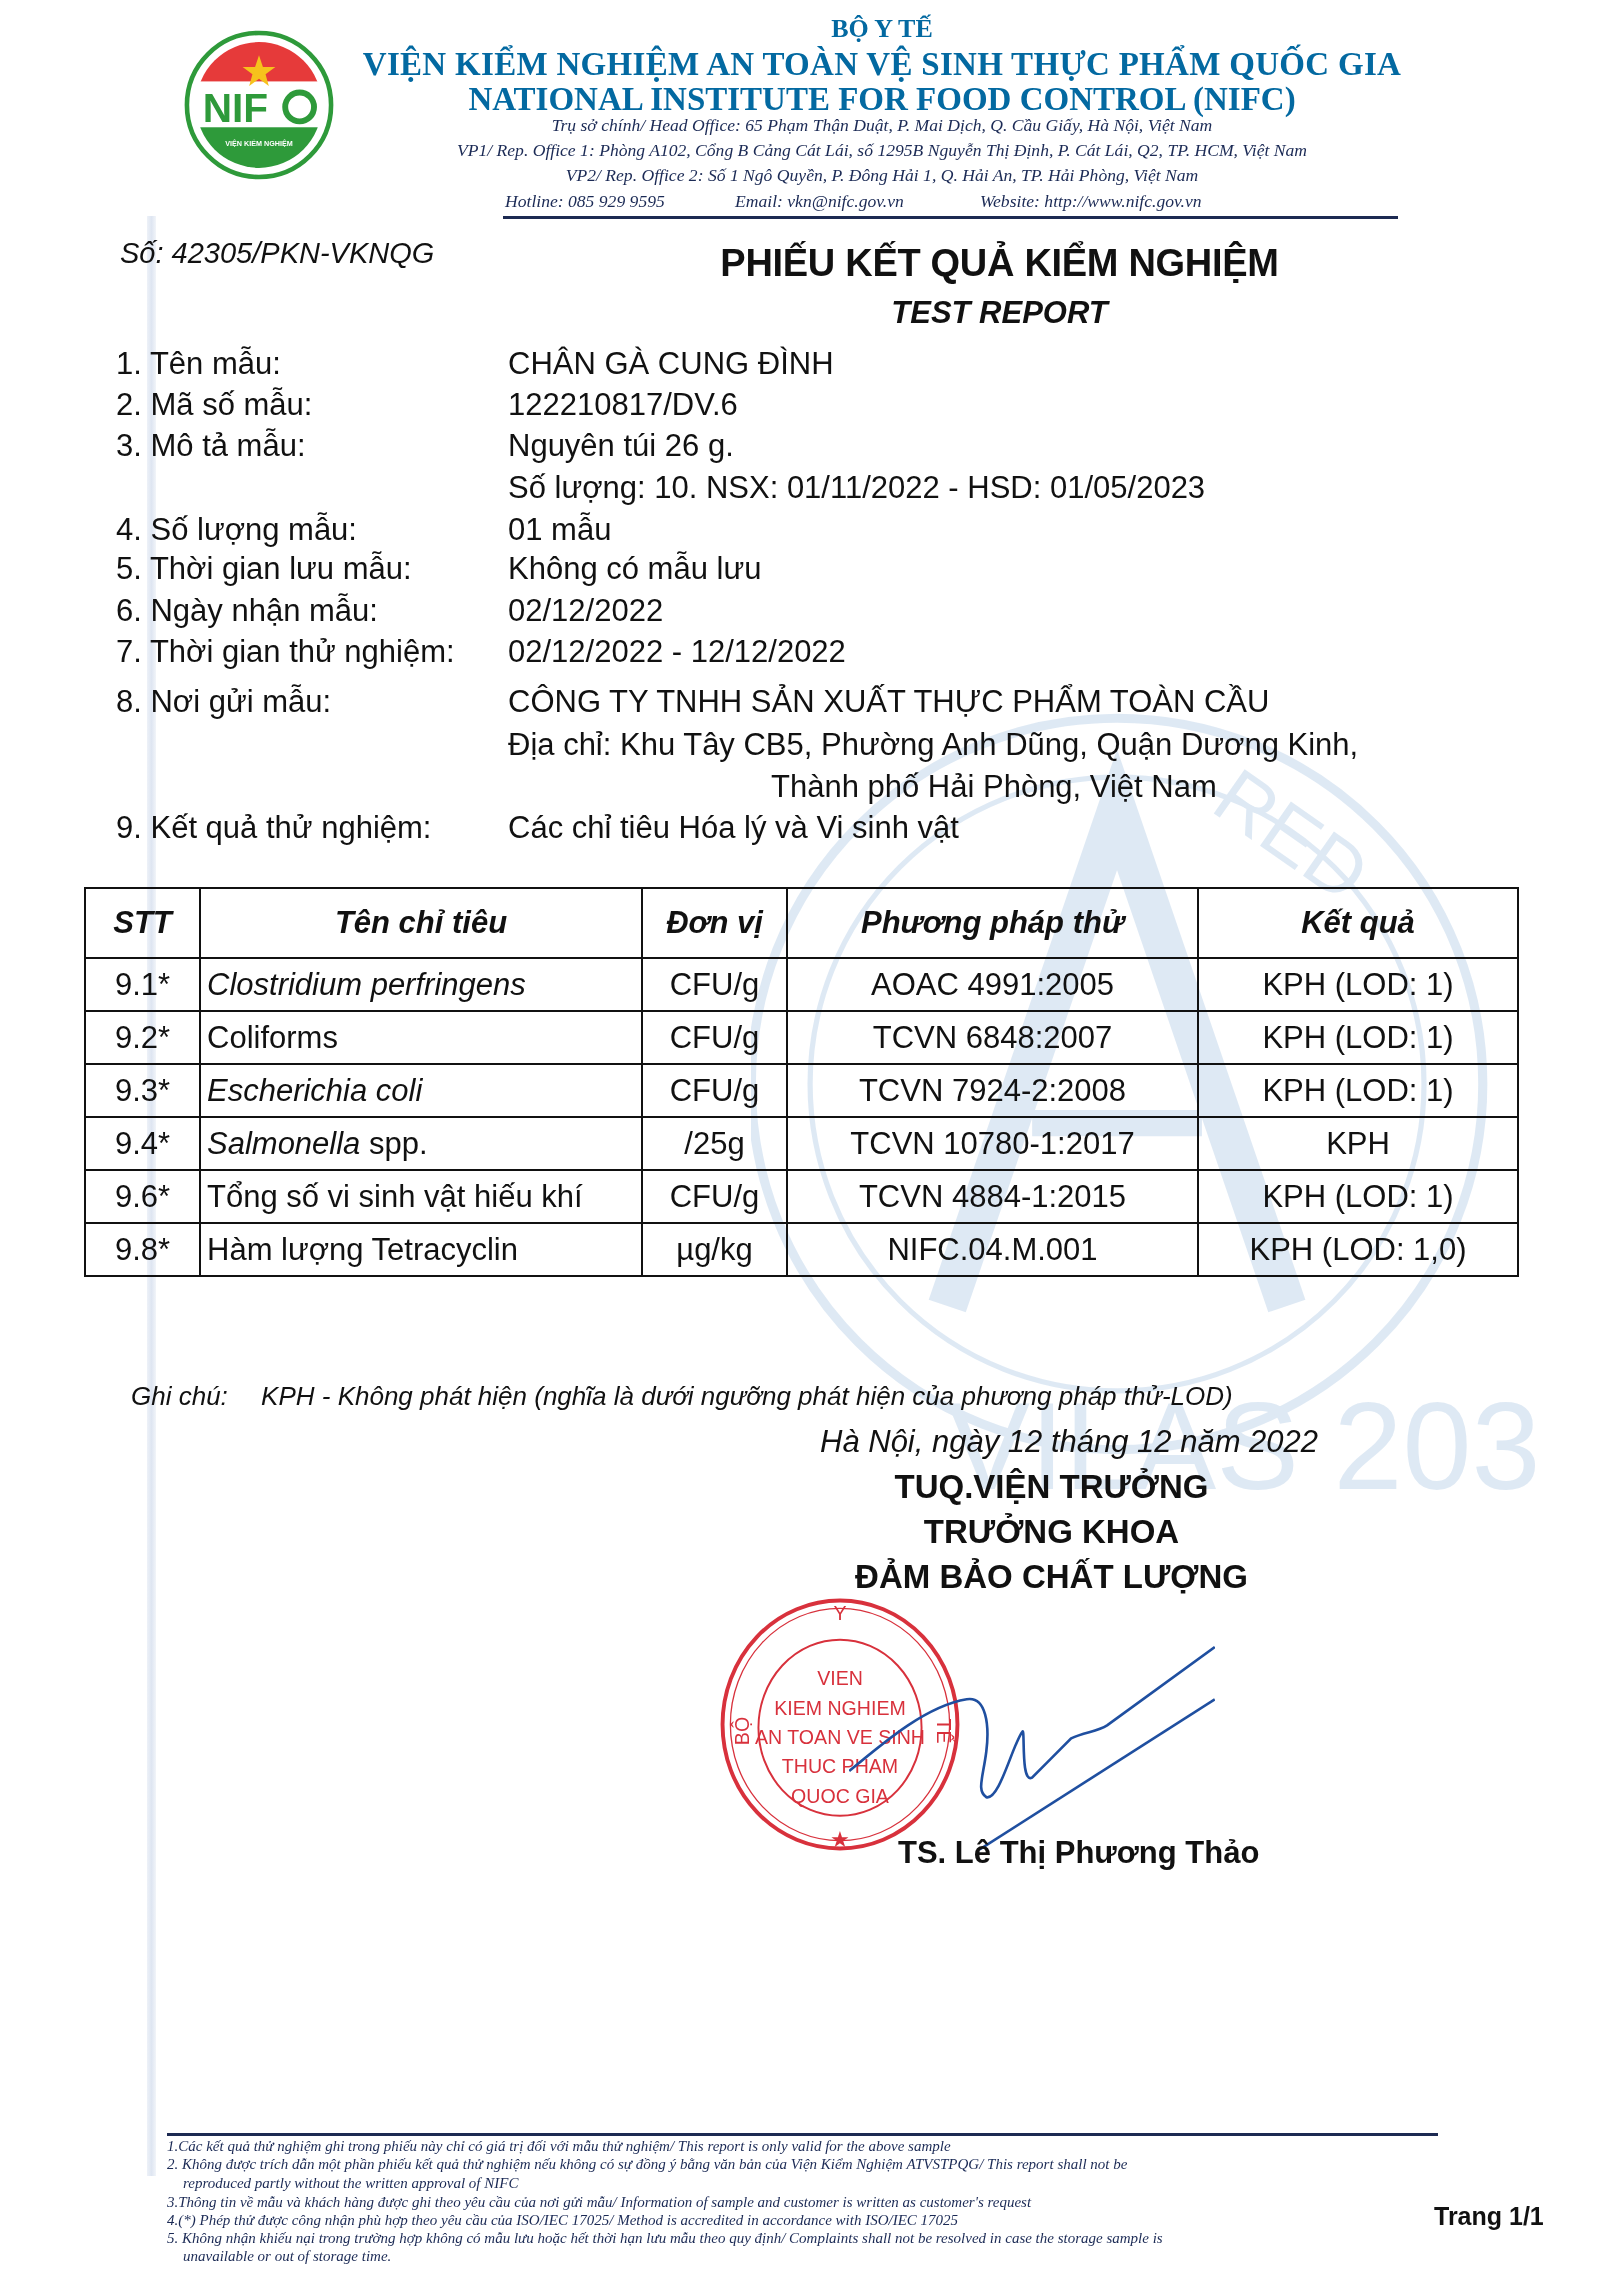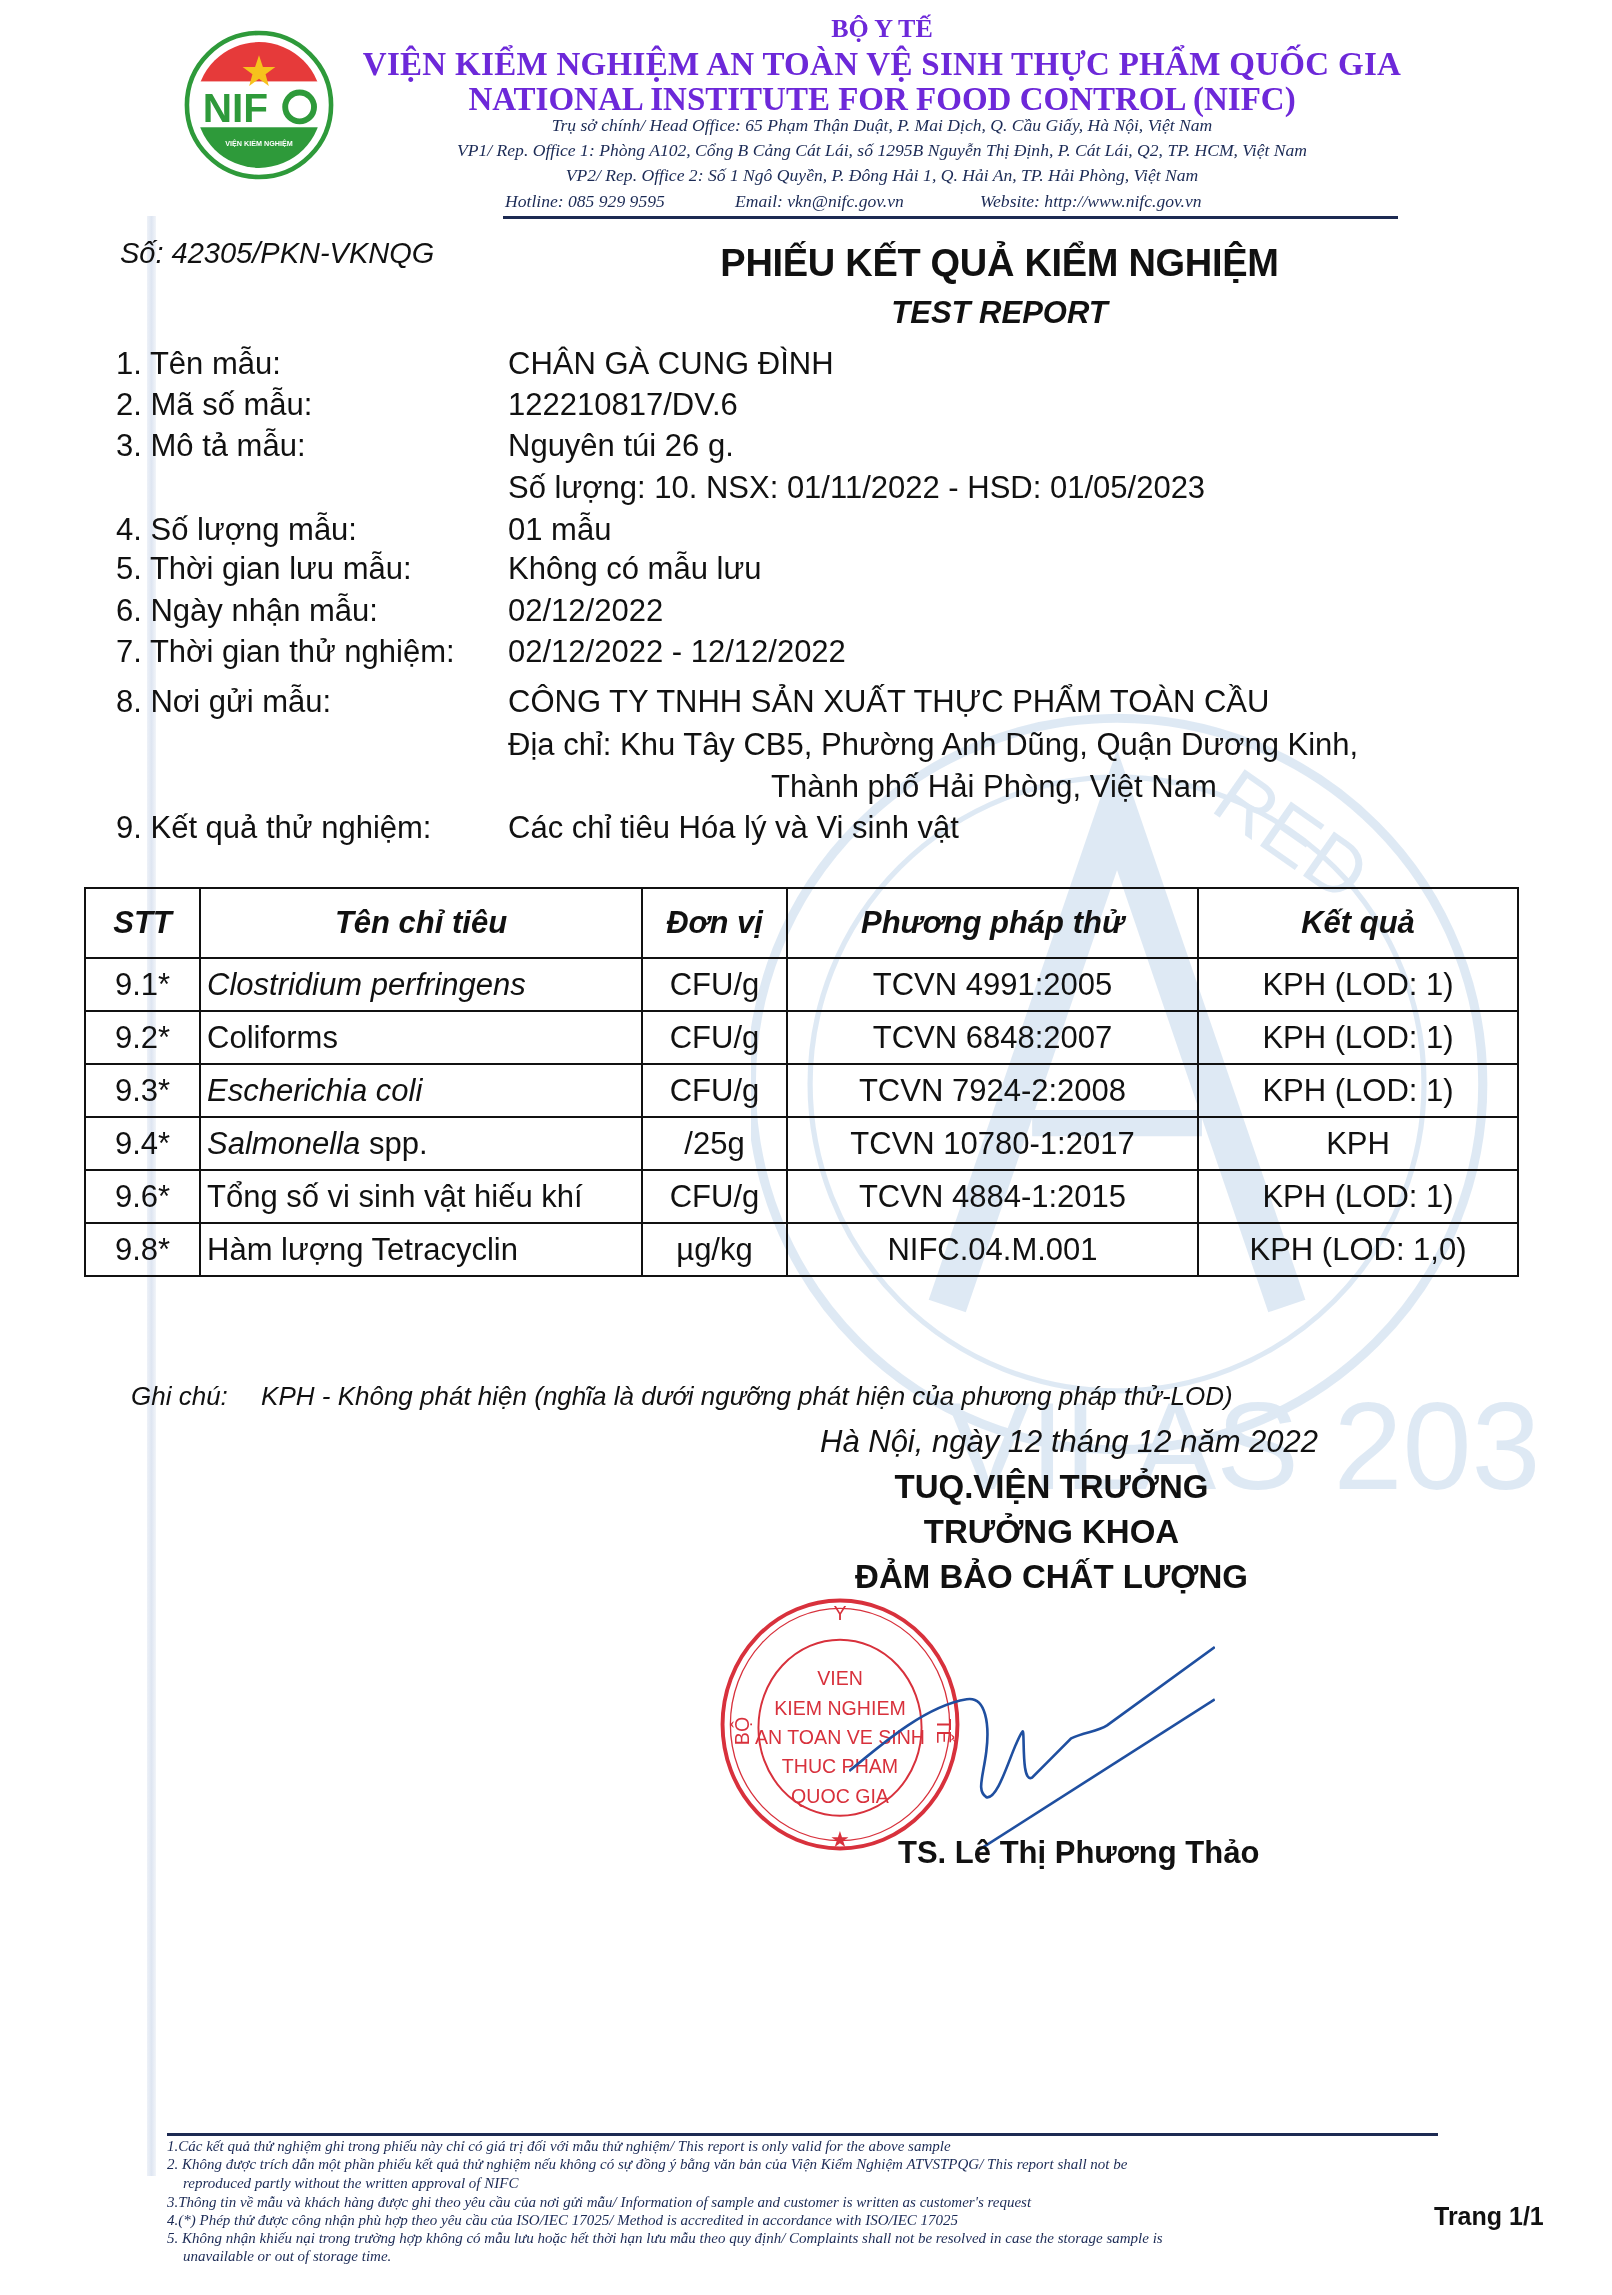--- a/index.html
+++ b/index.html
@@ -9,21 +9,21 @@
     font-family:"Liberation Sans", "DejaVu Sans", sans-serif;
   }
   .abs { position:absolute; }
   .serif { font-family:"Liberation Serif", "DejaVu Serif", serif; }
 
   
   .scan-bar { left:147px; top:216px; width:9.1px; height:1960px; background:linear-gradient(90deg,#e9eef6,#d6dfee,#eef2f8); opacity:.8; }
 
   
   .logo { left:183px; top:29px; width:152px; height:152px; }
-  .hdr { left:327px; width:1372px; text-align:center; color:#6d28d9; }
+  .hdr { left:327px; width:1372px; text-align:center; color:#0369a1; }
   .hdr-ministry { top:14.4px; font-size:26px; font-weight:bold; }
   .hdr-name-vn { top:46px; font-size:33px; font-weight:bold; letter-spacing:0.3px; }
   .hdr-name-en { top:81px; font-size:33px; font-weight:bold; }
   .hdr-addr { font-size:17.6px; font-style:italic; color:#1b2a55; }
   .rule { left:503px; top:216px; width:895px; height:3.3px; background:#1d2a52; }
 
   
   .report-no { left:120px; top:237px; font-size:29px; font-style:italic; }
   .title { left:653px; width:693px; top:242px; text-align:center; font-size:38px; font-weight:bold; letter-spacing:-0.3px; }
   .subtitle { left:653px; width:693px; top:295px; text-align:center; font-size:31px; font-weight:bold; font-style:italic; }
@@ -147,21 +147,21 @@
       <th class="c-unit">Đơn vị</th>
       <th class="c-meth">Phương pháp thử</th>
       <th class="c-res">Kết quả</th>
     </tr>
   </thead>
   <tbody>
     <tr>
       <td class="c-stt">9.1*</td>
       <td class="c-name it">Clostridium perfringens</td>
       <td class="c-unit">CFU/g</td>
-      <td class="c-meth">TCVN 4991:2005</td>
+      <td class="c-meth">AOAC 4991:2005</td>
       <td class="c-res">KPH (LOD: 1)</td>
     </tr>
     <tr>
       <td class="c-stt">9.2*</td>
       <td class="c-name">Coliforms</td>
       <td class="c-unit">CFU/g</td>
       <td class="c-meth">TCVN 6848:2007</td>
       <td class="c-res">KPH (LOD: 1)</td>
     </tr>
     <tr>

